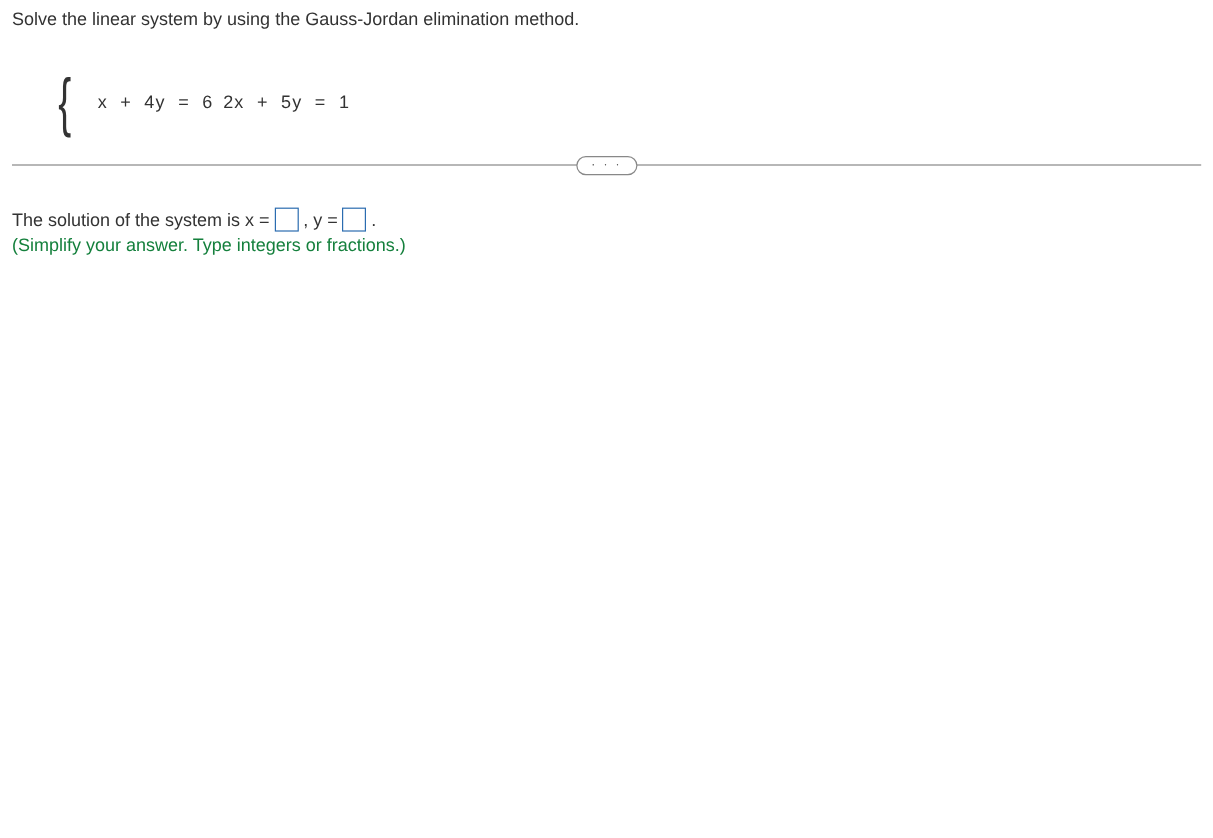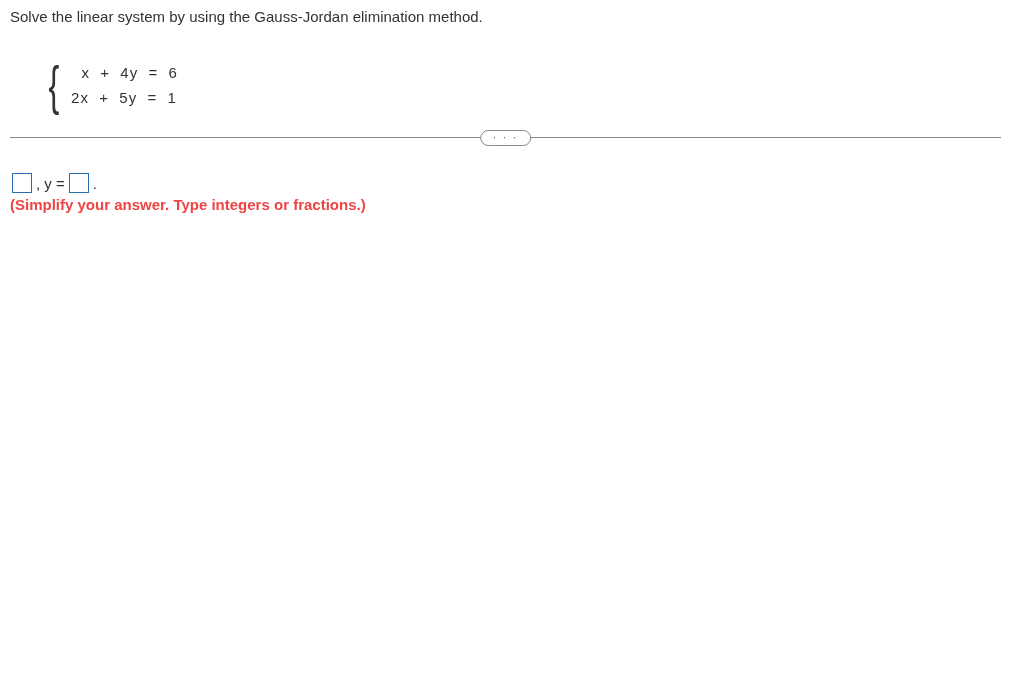--- a/index.html
+++ b/index.html
@@ -28,21 +28,21 @@
     .brace {
       font-size: 54px;
       line-height: 54px;
       font-weight: 100;
       margin-right: 8px;
       transform: scaleX(0.6);
       color: #333;
     }
     .equations {
       display: flex;
-      flex-direction: column;
+      flex-direction: row;
       gap: 8px;
     }
     .equation {
       font-family: Arial, sans-serif;
       letter-spacing: 1px;
       white-space: pre;
     }
     .divider-wrap {
       position: relative;
       margin: 25px 0 35px 0;
@@ -83,23 +83,22 @@
     .answer-box {
       display: inline-block;
       width: 20px;
       height: 20px;
       border: 1.5px solid #2b6cb0;
       background: #fff;
       vertical-align: middle;
       margin: 0 2px;
     }
     .instruction {
-      color: #ef4444;
+      color: #15803d;
       margin-top: 3px;
-      font-weight: bold;
     }
   </style>
 </head>
 <body>
 
 <div class="question-text">Solve the linear system by using the Gauss-Jordan elimination method.</div>
 
 <div class="system-container">
   <div class="brace">{</div>
   <div class="equations">
@@ -108,19 +107,20 @@
   </div>
 </div>
 
 <div class="divider-wrap">
   <hr class="divider">
   <button class="ellipsis-btn">· · ·</button>
 </div>
 
 <div class="answer-section">
   <div class="answer-line">
+    <span>The solution of the system is x =</span>
     <input type="text" class="answer-box" style="">
     <span>, y =</span>
     <input type="text" class="answer-box" style="">
     <span>.</span>
   </div>
   <div class="instruction">(Simplify your answer. Type integers or fractions.)</div>
 </div>
 
 </body></html>

